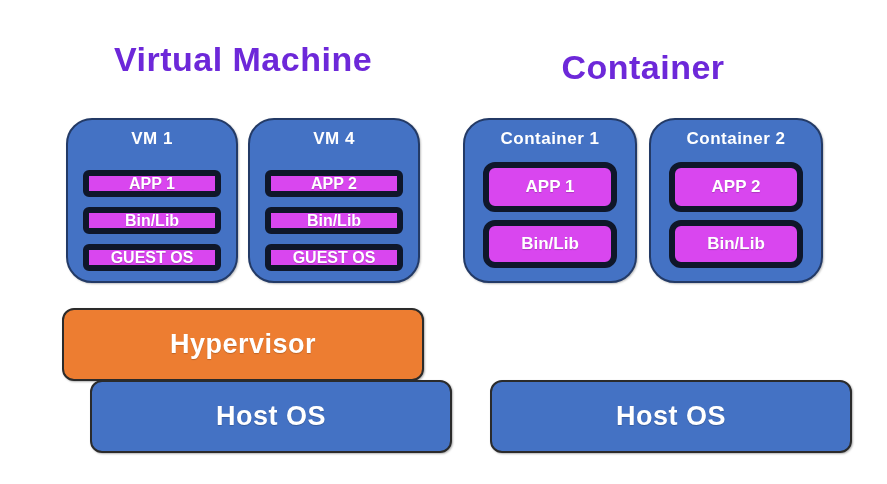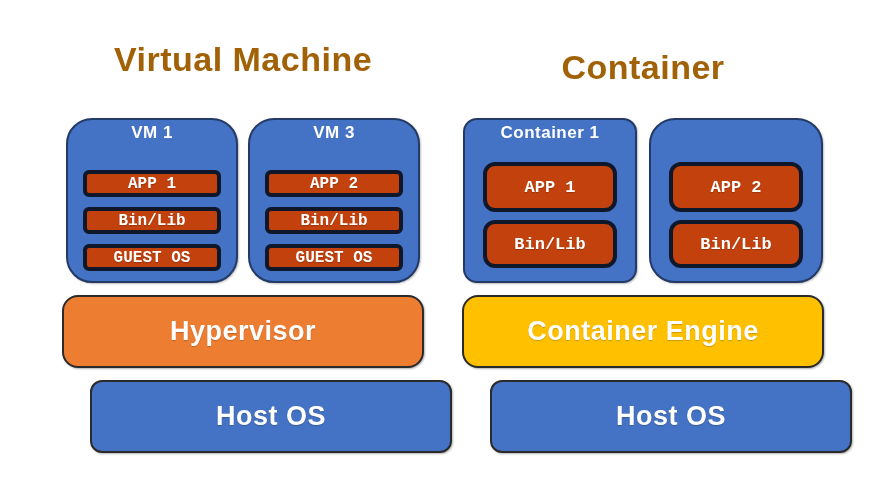--- a/index.html
+++ b/index.html
@@ -12,72 +12,71 @@
     font-family: "Liberation Sans", sans-serif;
     overflow: hidden;
   }
   .col-title {
     position: absolute;
     top: 40px;
     width: 362px;
     text-align: center;
     font-size: 34px;
     font-weight: bold;
-    color: #a16207;
+    color: #6d28d9;
     letter-spacing: 0.5px;
   }
   .col-title.left  { left: 62px; }
   .col-title.right { left: 462px; margin-top: 8px; }
 
   
   .unit-box {
     position: absolute;
     top: 118px;
     width: 172px;
     height: 165px;
     background: #4472C4;
     border: 2px solid #233a66;
     border-radius: 26px;
     box-sizing: border-box;
     box-shadow: 1px 1px 2px rgba(0,0,0,0.25);
   }
   .unit-box.vm1 { left: 66px; }
   .unit-box.vm2 { left: 248px; }
-  .unit-box.ct1 { left: 463px; width: 174px; border-radius: 14px; }
+  .unit-box.ct1 { left: 463px; width: 174px; }
   .unit-box.ct2 { left: 649px; width: 174px; }
 
   .unit-title {
-    margin-top: 3px;
+    margin-top: 9px;
     text-align: center;
     color: #ffffff;
     font-weight: bold;
     font-size: 17px;
     letter-spacing: 0.5px;
   }
   .unit-items {
     position: absolute;
     left: 15px;
     right: 15px;
     display: flex;
     flex-direction: column;
   }
   .vm .unit-items { top: 50px; gap: 10px; }
   .ct .unit-items { top: 42px; gap: 8px; left: 18px; right: 18px; }
 
   .unit-item {
-    background: #c2410c;
-    border: 4px solid #0f172a;
+    background: #d946ef;
+    border: 6px solid #0f172a;
     color: #ffffff;
     font-weight: bold;
     display: flex;
     align-items: center;
     justify-content: center;
     text-shadow: 0 1px 1px rgba(0,0,0,0.2);
     box-sizing: border-box;
-    font-family: Liberation Mono, monospace;
   }
   .vm .unit-item { height: 27px; border-radius: 6px; font-size: 16px; }
   .ct .unit-item { height: 50px; border-radius: 12px; font-size: 17px; }
   .ct .unit-item + .unit-item { height: 48px; }
 
   
   .layer-bar {
     position: absolute;
     width: 362px;
     height: 73px;
@@ -87,21 +86,21 @@
     display: flex;
     align-items: center;
     justify-content: center;
     color: #ffffff;
     font-weight: bold;
     font-size: 27px;
     letter-spacing: 0.5px;
     text-shadow: 0 1px 1px rgba(0,0,0,0.2);
     box-shadow: 1px 1px 2px rgba(0,0,0,0.3);
   }
-  .layer-bar.row1 { top: 295px; border-radius: 16px; }
+  .layer-bar.row1 { top: 308px; }
   .layer-bar.row2 { top: 380px; margin-left: 28px; }
   .layer-bar.colL { left: 62px; }
   .layer-bar.colR { left: 462px; }
 </style>
 </head>
 <body>
 
 <div class="canvas">
 
   <div class="col-title left">Virtual Machine</div>
@@ -110,41 +109,41 @@
   <div class="unit-box vm vm1">
     <div class="unit-title">VM 1</div>
     <div class="unit-items">
       <div class="unit-item">APP 1</div>
       <div class="unit-item">Bin/Lib</div>
       <div class="unit-item">GUEST OS</div>
     </div>
   </div>
 
   <div class="unit-box vm vm2">
-    <div class="unit-title">VM 3</div>
+    <div class="unit-title">VM 4</div>
     <div class="unit-items">
       <div class="unit-item">APP 2</div>
       <div class="unit-item">Bin/Lib</div>
       <div class="unit-item">GUEST OS</div>
     </div>
   </div>
 
   <div class="unit-box ct ct1">
     <div class="unit-title">Container 1</div>
     <div class="unit-items">
       <div class="unit-item">APP 1</div>
       <div class="unit-item">Bin/Lib</div>
     </div>
   </div>
 
   <div class="unit-box ct ct2">
+    <div class="unit-title">Container 2</div>
     <div class="unit-items">
       <div class="unit-item">APP 2</div>
       <div class="unit-item">Bin/Lib</div>
     </div>
   </div>
 
   <div class="layer-bar colL row1" style="background: rgb(237, 125, 49);">Hypervisor</div>
   <div class="layer-bar colL row2" style="background: rgb(68, 114, 196);">Host OS</div>
-  <div class="layer-bar colR row1" style="background: rgb(255, 192, 0);">Container Engine</div>
   <div class="layer-bar colR row2" style="background: rgb(68, 114, 196);">Host OS</div>
 
 </div>
 
 </body></html>

